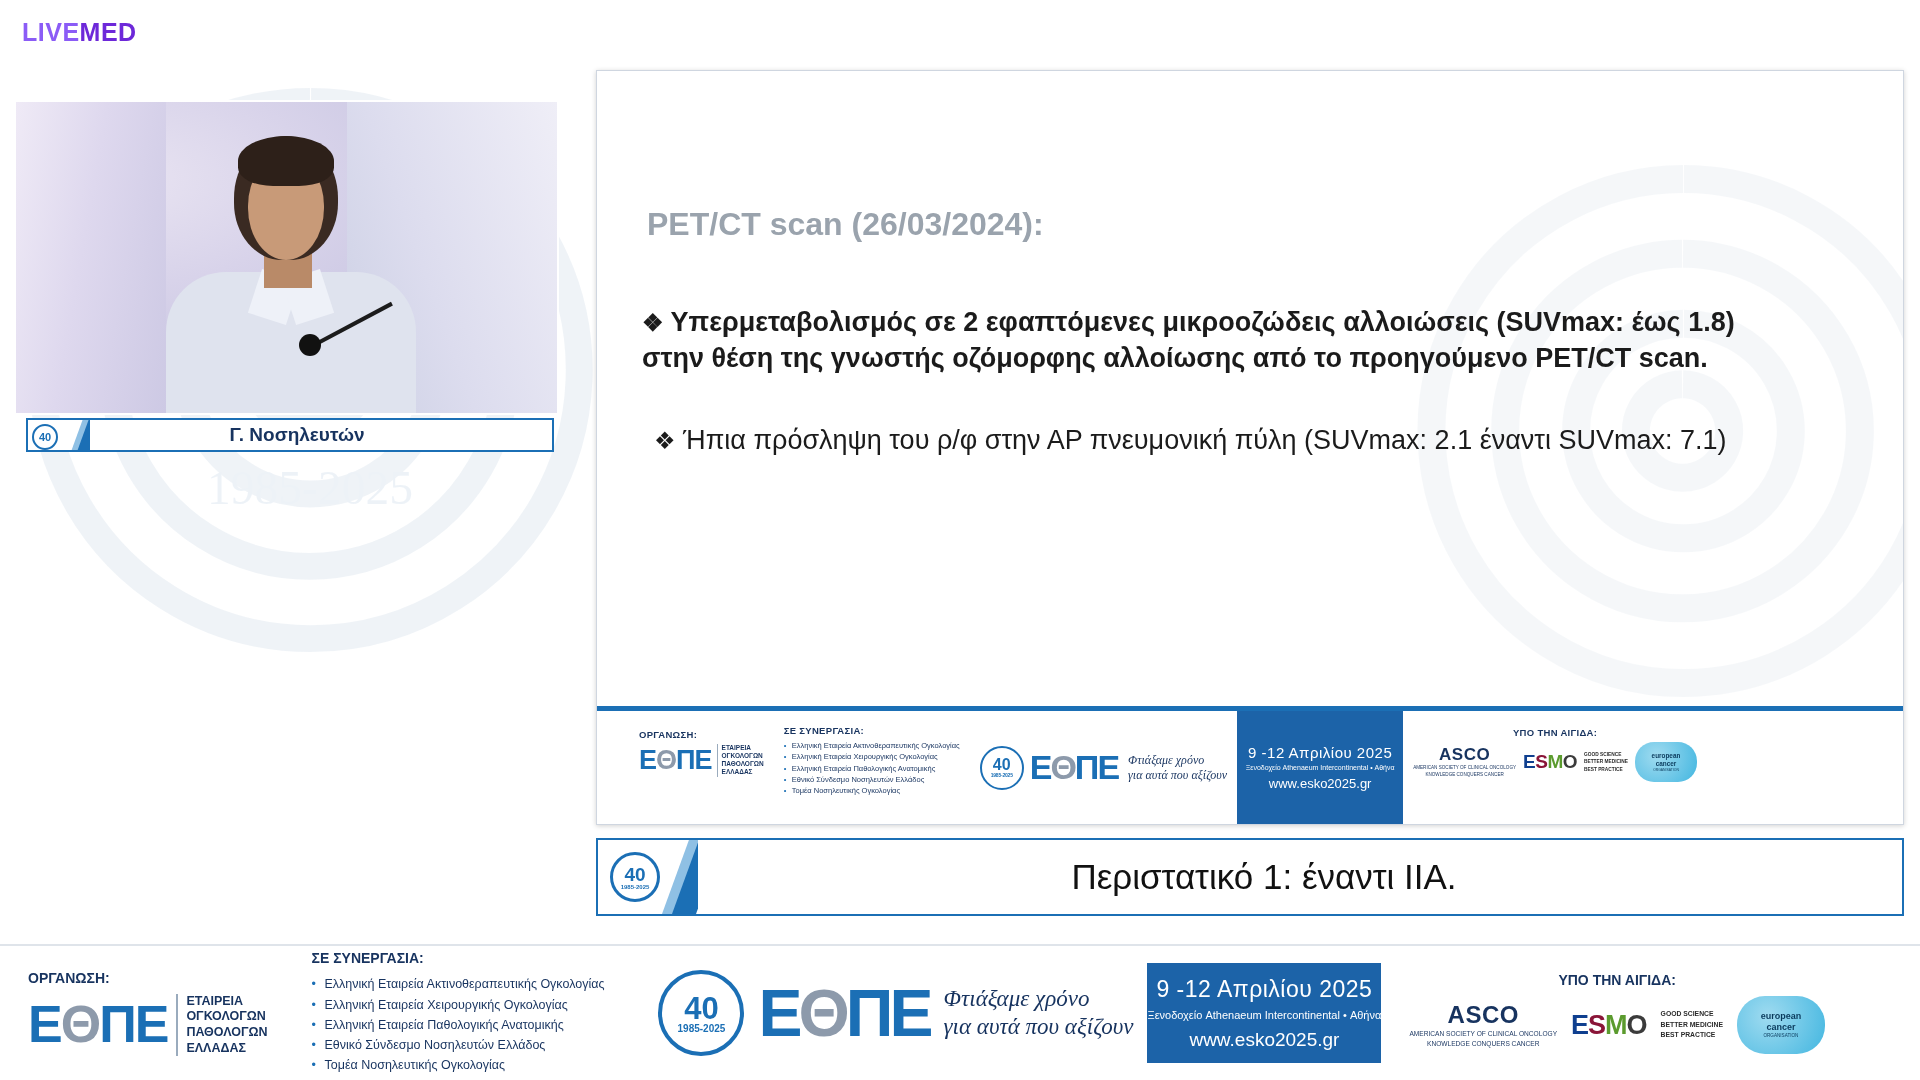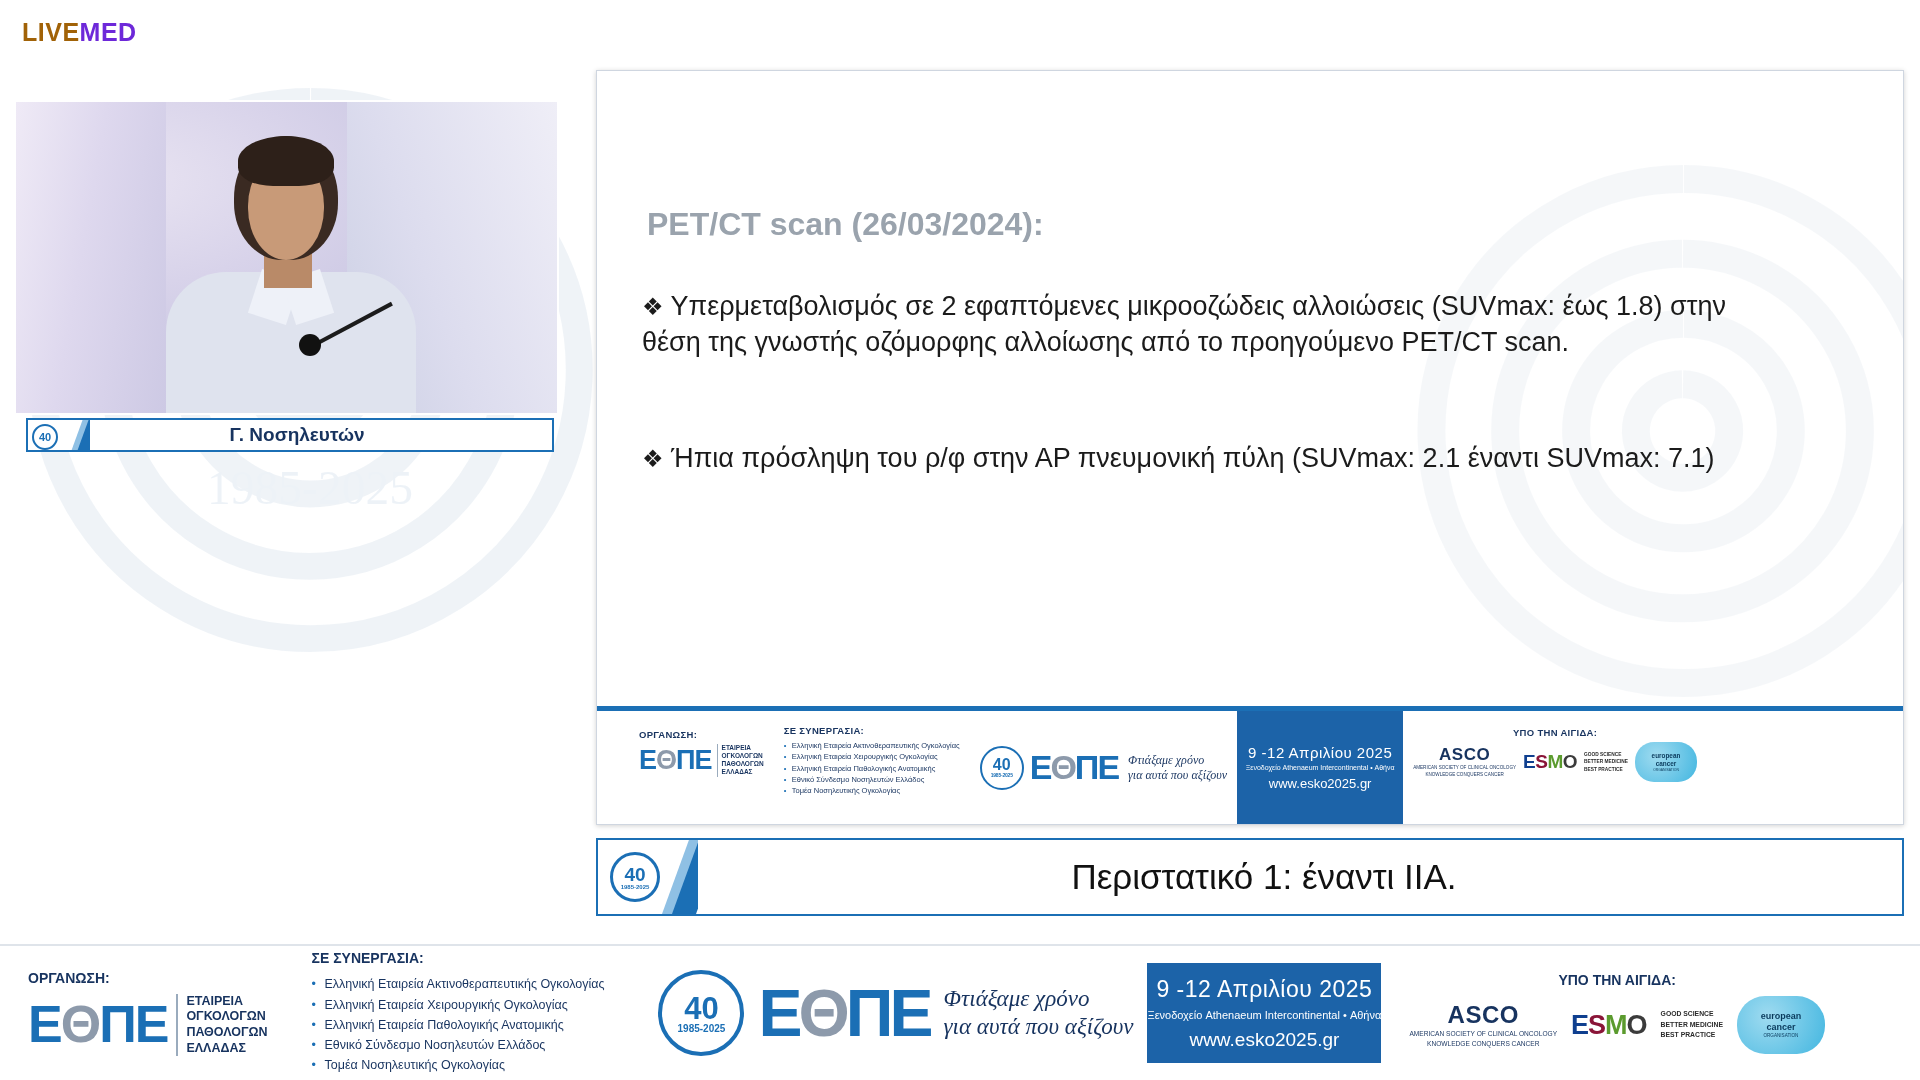--- a/index.html
+++ b/index.html
@@ -17,21 +17,21 @@
 
   
   .topbar {
     position: absolute; left: 0; top: 0; width: 1920px; height: 68px;
     background: #ffffff;
   }
   .livemed {
     position: absolute; left: 22px; top: 18px;
     font-size: 25px; font-weight: bold; letter-spacing: 0.5px;
   }
-  .livemed .live { color: #a16207; }
+  .livemed .live { color: #8b5cf6; }
   .livemed .med  { color: #6d28d9; }
 
   
   .watermark {
     position: absolute; left: 0px; top: 60px;
     width: 620px; height: 620px;
     opacity: 0.30;
     pointer-events: none;
   }
 
@@ -140,22 +140,22 @@
   }
   .slide-body { position: absolute; left: 0; top: 0; right: 0; bottom: 118px; }
   .slide-title {
     position: absolute; left: 50px; top: 135px;
     font-size: 32px; font-weight: bold; color: #9aa3ad;
   }
   .bullet {
     position: absolute; left: 45px; width: 1135px;
     font-size: 27px; line-height: 1.32; color: #1b1b1b;
   }
-  .bullet.b1 { top: 218px; }
-  .bullet.b2 { top: 370px; }
+  .bullet.b1 { top: 234px; font-weight: bold; }
+  .bullet.b2 { top: 352px; margin-left: 12px; }
   .bullet .mark { color: #1b1b1b; font-size: 24px; }
 
   
   .slide-footer {
     position: absolute; left: 0; right: 0; bottom: 0; height: 118px;
     border-top: 5px solid #1b6fb5;
     background: #ffffff;
     display: flex; align-items: stretch;
   }
   .sf-block { position: relative; padding: 8px 10px; }

